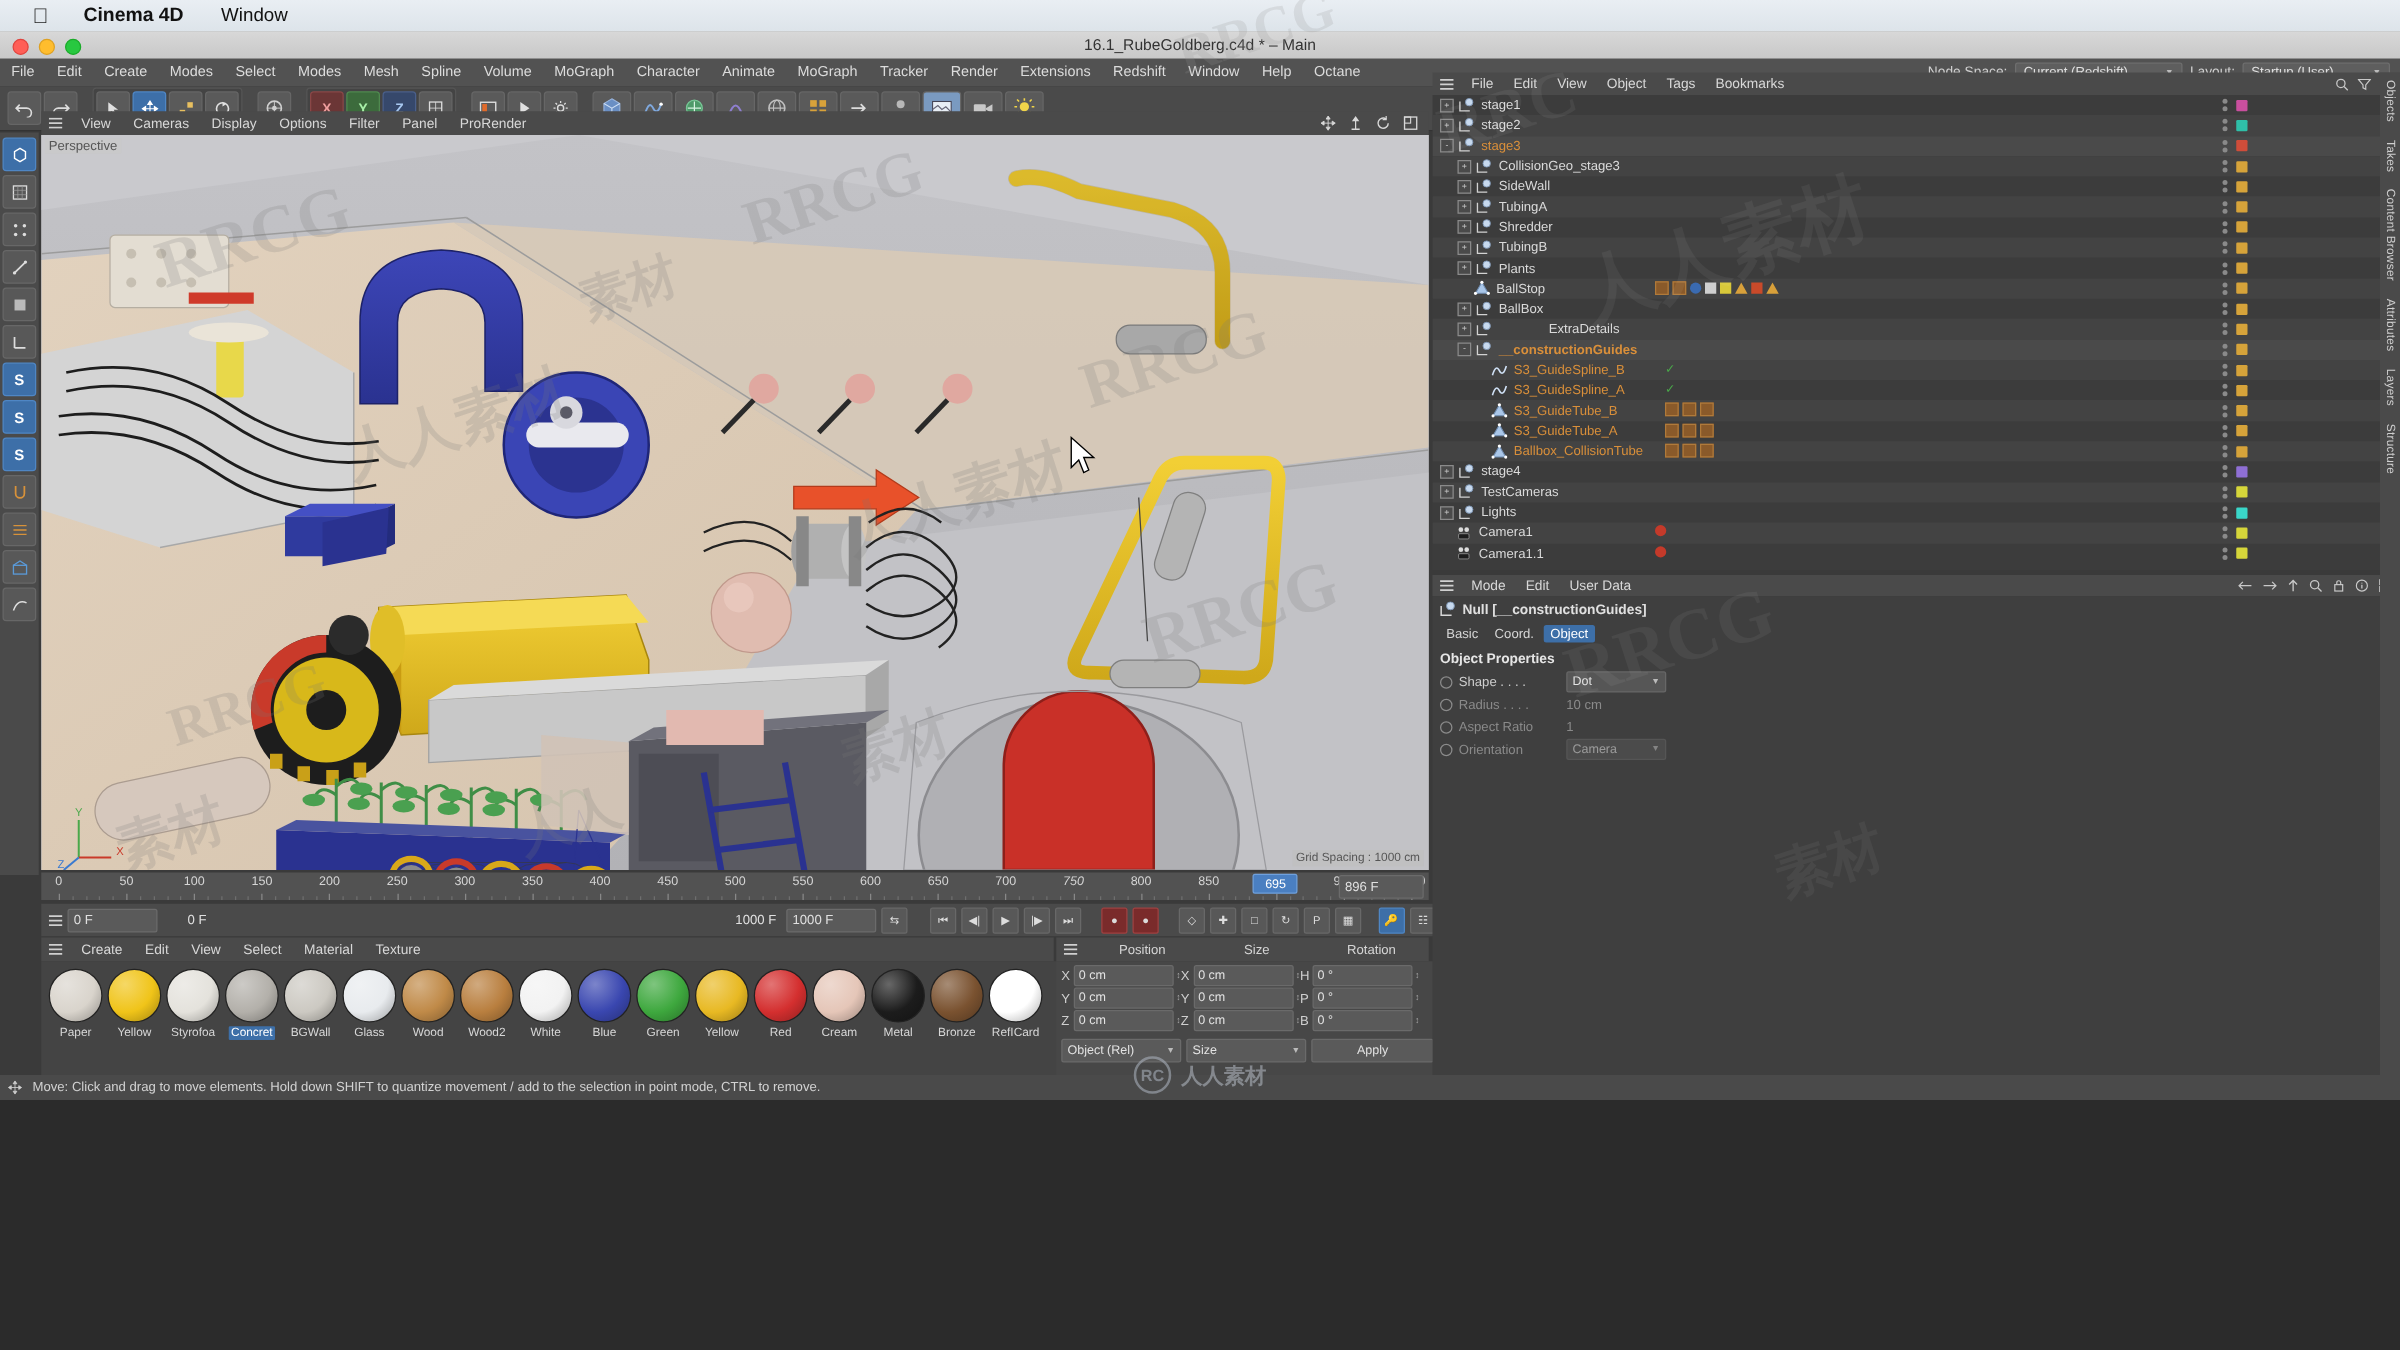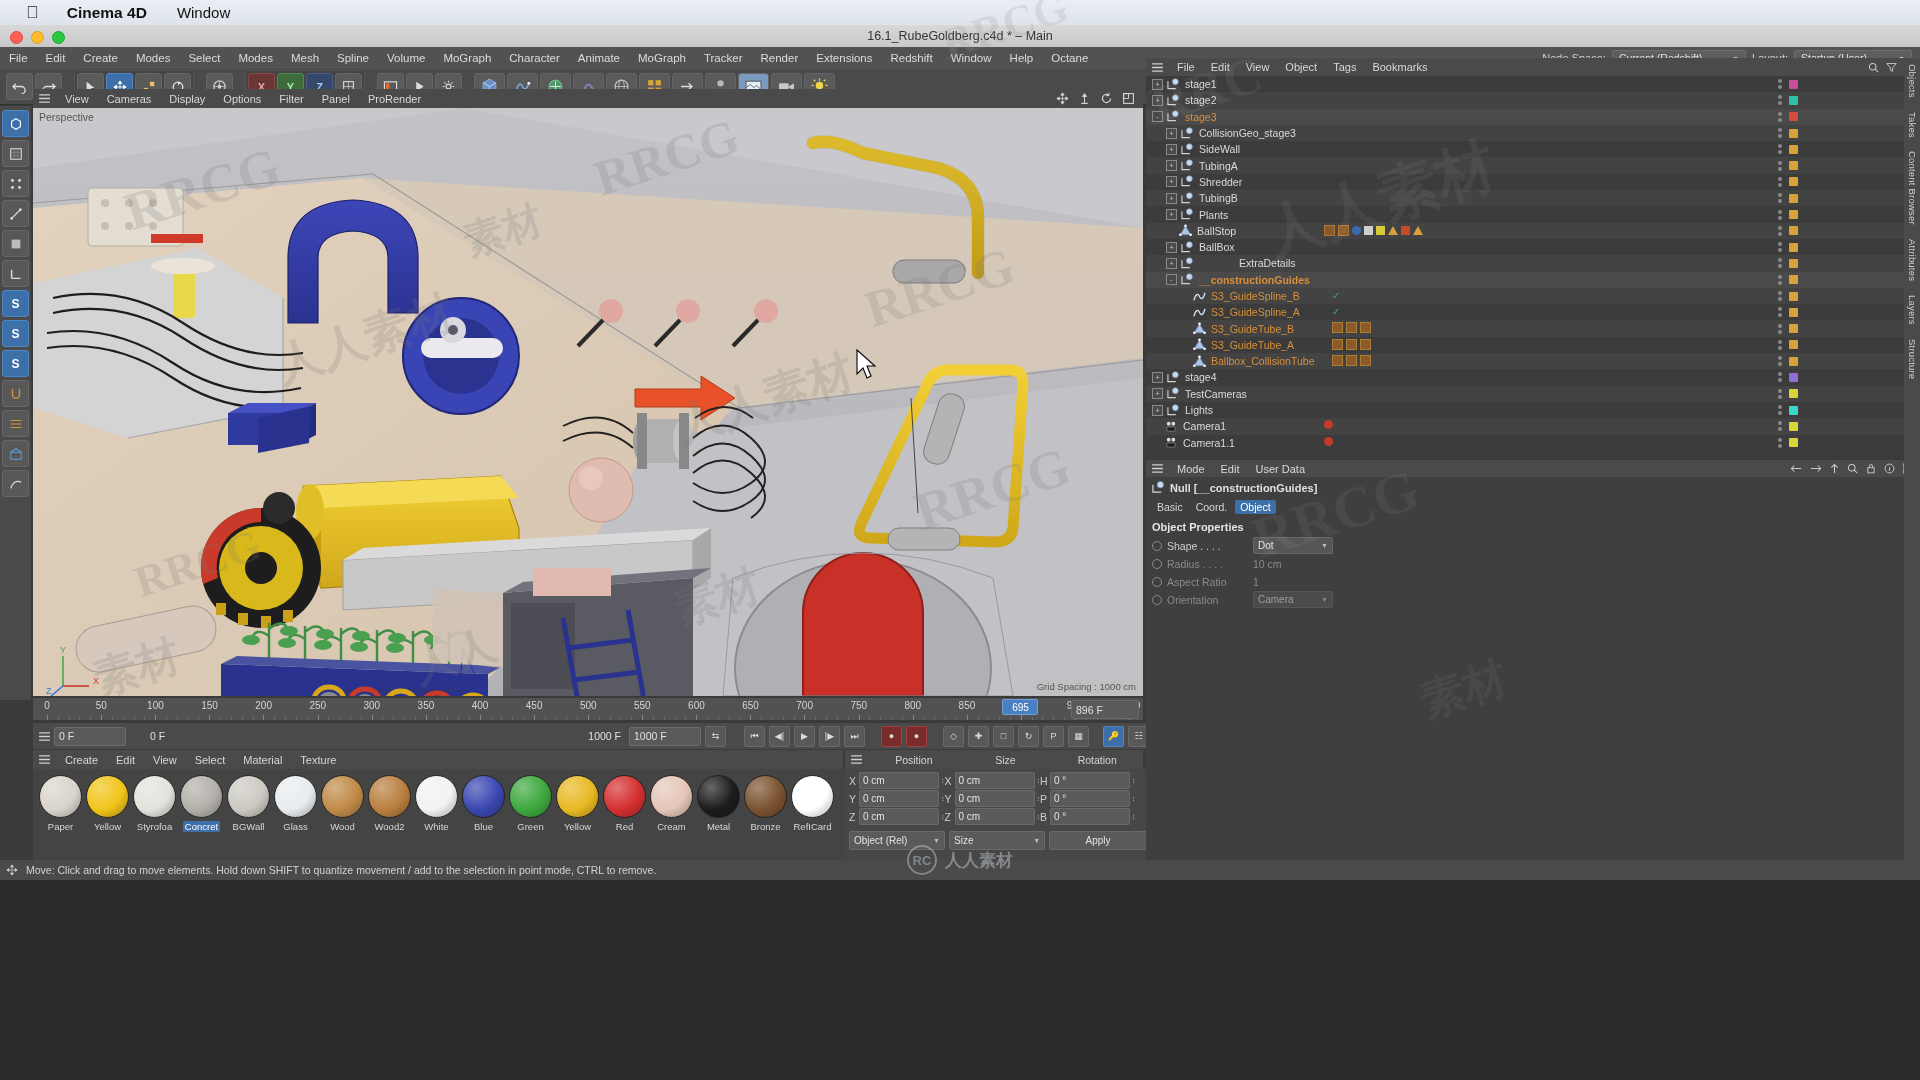--- a/index.html
+++ b/index.html
@@ -796,21 +796,21 @@
       <span class="tick" style="left: 728.12px; height: 3px; background: rgb(110, 110, 110);"></span>
       <span class="tick" style="left: 738.94px; height: 3px; background: rgb(110, 110, 110);"></span>
       <span class="tick" style="left: 749.76px; height: 3px; background: rgb(110, 110, 110);"></span>
       <span class="tick" style="left: 760.58px; height: 3px; background: rgb(110, 110, 110);"></span>
       <span class="tk" style="left: 763.3px;">700</span>
       <span class="tick" style="left: 771.4px;"></span>
       <span class="tick" style="left: 782.22px; height: 3px; background: rgb(110, 110, 110);"></span>
       <span class="tick" style="left: 793.04px; height: 3px; background: rgb(110, 110, 110);"></span>
       <span class="tick" style="left: 803.86px; height: 3px; background: rgb(110, 110, 110);"></span>
       <span class="tick" style="left: 814.68px; height: 3px; background: rgb(110, 110, 110);"></span>
-      <span class="tk" style="left: 817.4px;">750</span>
+      <span class="tk" style="left: 817.4px; font-style: italic;">750</span>
       <span class="tick" style="left: 825.5px;"></span>
       <span class="tick" style="left: 836.32px; height: 3px; background: rgb(110, 110, 110);"></span>
       <span class="tick" style="left: 847.14px; height: 3px; background: rgb(110, 110, 110);"></span>
       <span class="tick" style="left: 857.96px; height: 3px; background: rgb(110, 110, 110);"></span>
       <span class="tick" style="left: 868.78px; height: 3px; background: rgb(110, 110, 110);"></span>
       <span class="tk" style="left: 871.5px;">800</span>
       <span class="tick" style="left: 879.6px;"></span>
       <span class="tick" style="left: 890.42px; height: 3px; background: rgb(110, 110, 110);"></span>
       <span class="tick" style="left: 901.24px; height: 3px; background: rgb(110, 110, 110);"></span>
       <span class="tick" style="left: 912.06px; height: 3px; background: rgb(110, 110, 110);"></span>

